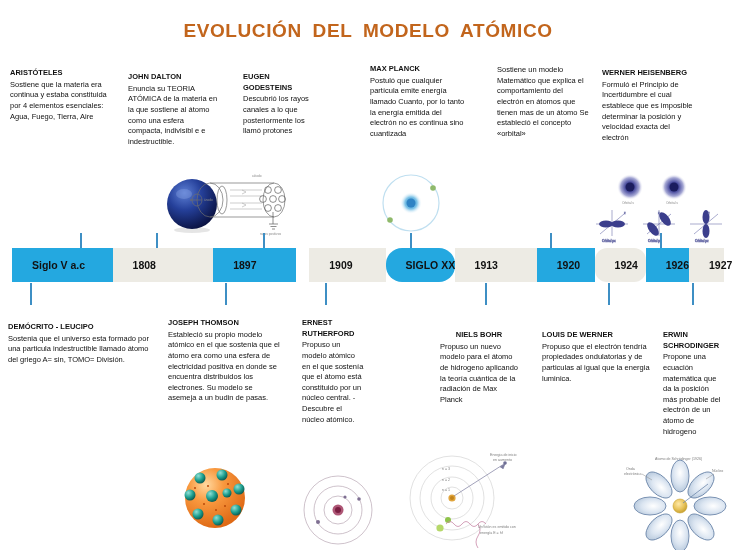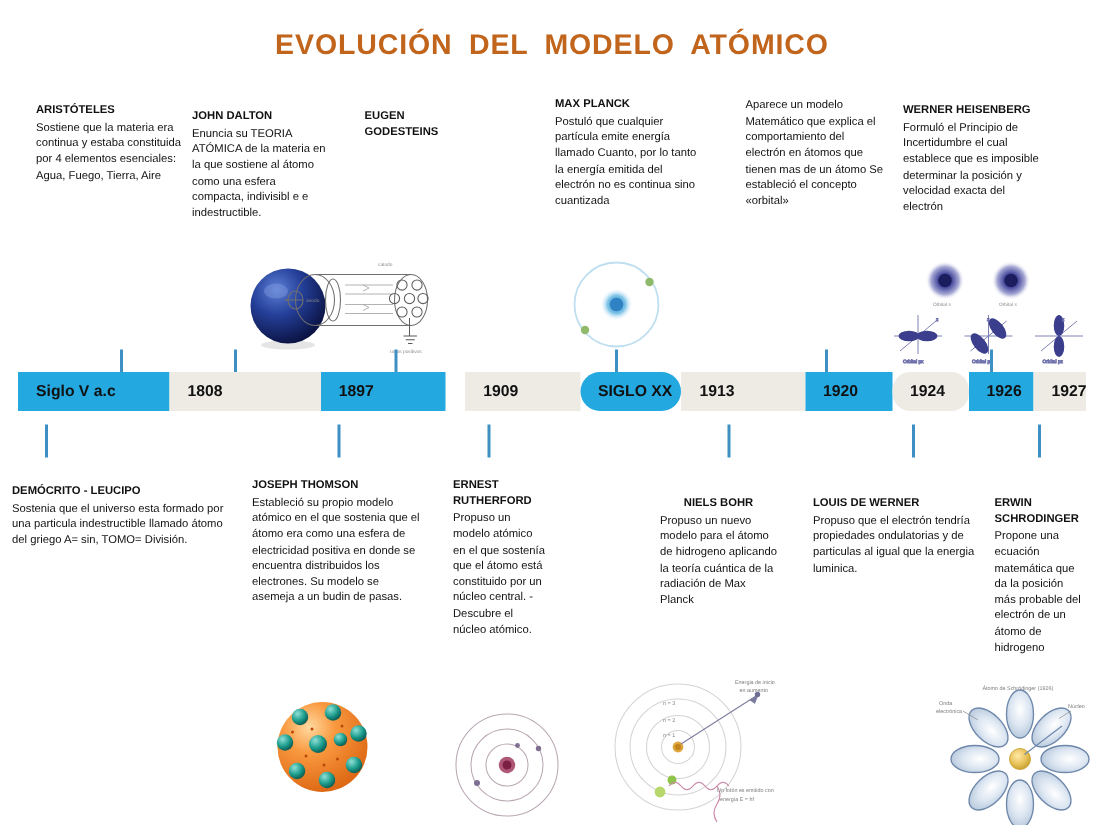--- a/index.html
+++ b/index.html
@@ -52,28 +52,28 @@
   
   #timeline {
     position: absolute;
     left: 12px;
     top: 248px;
     width: 712px;
     height: 35px;
     display: flex;
   }
   .seg {
-    height: 26px;
+    height: 34px;
     display: flex;
     align-items: center;
     font-size: 10.5px;
     font-weight: bold;
     color: #111111;
     box-sizing: border-box;
-    padding-left: 12px;
+    padding-left: 20px;
     white-space: nowrap;
   }
   .seg.blue { background: #24A8E0; }
   .seg.gray { background: #EDEBE4; }
 
   
   .tick {
     position: absolute;
     width: 2px;
     background: #3E8FC4;
@@ -92,41 +92,42 @@
     font-size: 3.6px;
     fill: #7d7d7d;
     font-family: "Liberation Sans", sans-serif;
   }
 </style>
 </head>
 <body>
 
 <div id="title" style="color: rgb(194, 101, 28);">EVOLUCIÓN  DEL  MODELO  ATÓMICO</div>
 
-<div class="block" id="blk-aristoteles" style="left:24px; top:68px; width:104px;">
+<div class="block" id="blk-aristoteles" style="left:10px; top:68px; width:104px;">
   <span class="bhead">ARISTÓTELES</span>
   <span class="bbody">Sostiene que la materia era continua y estaba constituida por 4 elementos esenciales: Agua, Fuego, Tierra, Aire</span>
 </div>
 
 <div class="block" id="blk-dalton" style="left:128px; top:72px; width:92px;">
   <span class="bhead">JOHN DALTON</span>
   <span class="bbody">Enuncia su TEORIA ATÓMICA de la materia en  la que sostiene al átomo como una esfera compacta,  indivisibl e e indestructible.</span>
 </div>
 
 <div class="block" id="blk-goldstein" style="left:243px; top:72px; width:76px;">
   <span class="bhead">EUGEN GODESTEINS</span>
+  <span class="bbody">Descubrió los rayos canales a lo que posteriormente los llamó protones</span>
 </div>
 
 <div class="block" id="blk-planck" style="left:370px; top:64px; width:96px;">
   <span class="bhead">MAX PLANCK</span>
   <span class="bbody">Postuló que cualquier partícula emite energía llamado Cuanto, por lo tanto la energía emitida del electrón no es continua sino cuantizada</span>
 </div>
 
 <div class="block" id="blk-matematico" style="left:497px; top:65px; width:92px;">
-  <span class="bbody">Aparece un modelo Matemático que explica el comportamiento del electrón en átomos que tienen mas de un átomo Se estableció el concepto «orbital»</span>
+  <span class="bbody">Sostiene un modelo Matemático que explica el comportamiento del electrón en átomos que tienen mas de un átomo Se estableció el concepto «orbital»</span>
 </div>
 
 <div class="block" id="blk-heisenberg" style="left:602px; top:68px; width:92px;">
   <span class="bhead">WERNER HEISENBERG</span>
   <span class="bbody">Formuló el Principio de Incertidumbre el cual establece que es imposible determinar la posición y velocidad exacta del electrón</span>
 </div>
 
 <div class="illus" style="left:163px; top:176px;">
   <svg width="58" height="58" viewBox="0 0 58 58">
     <defs>

